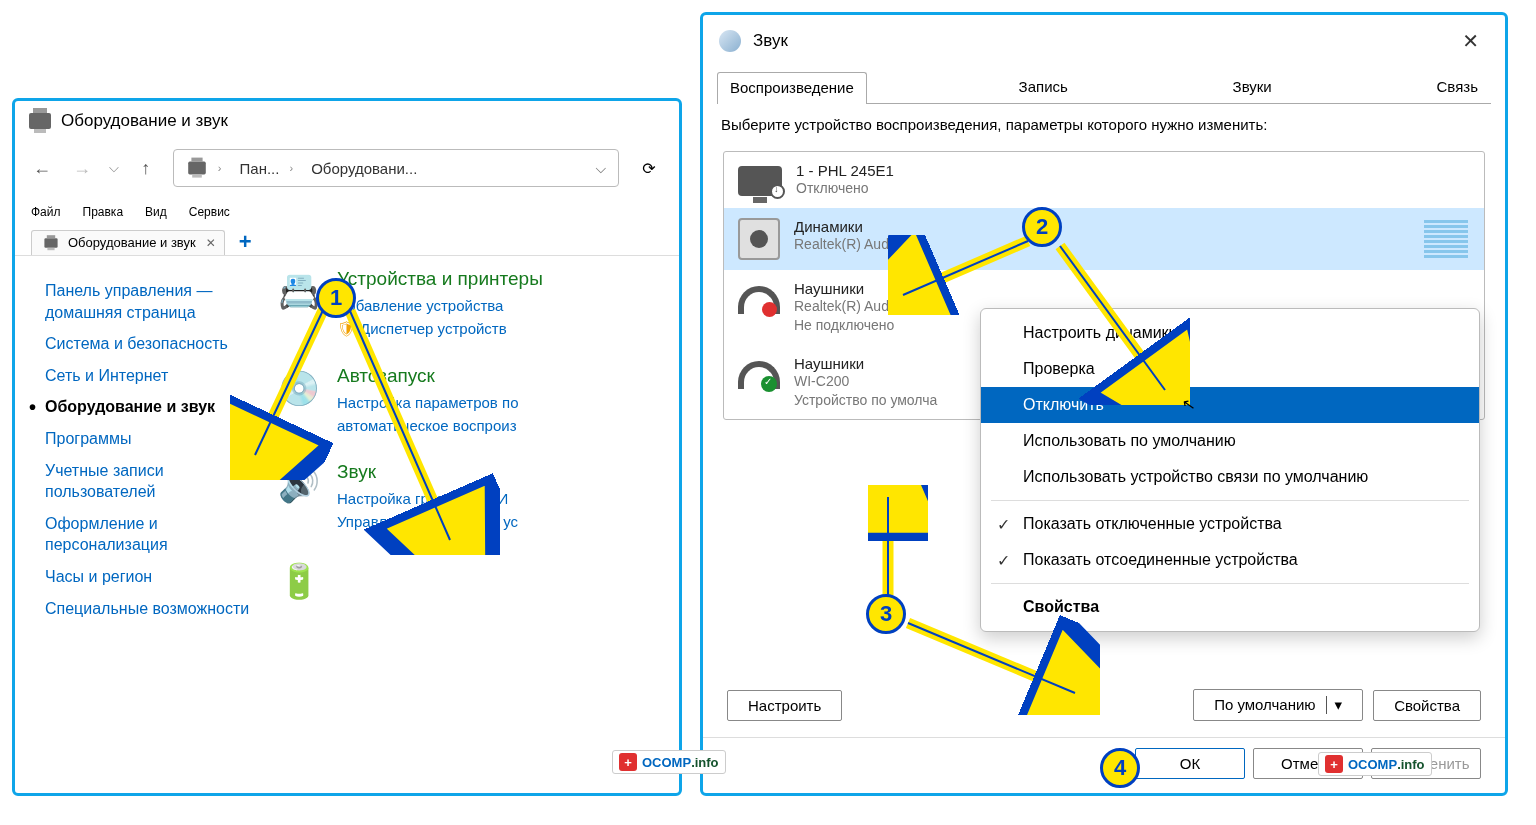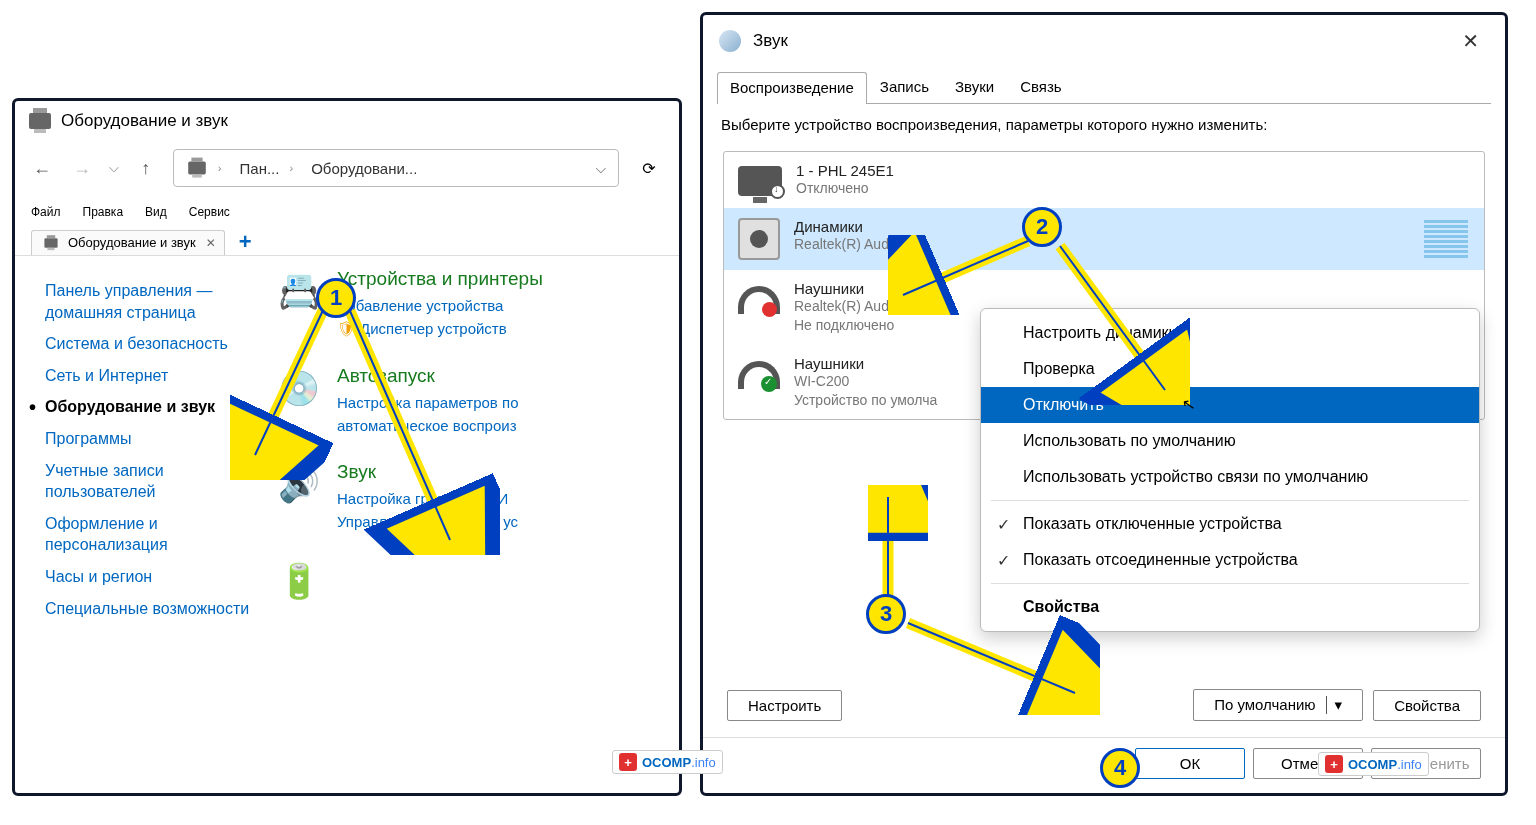--- a/index.html
+++ b/index.html
@@ -7,21 +7,21 @@
     font-family: "Segoe UI", Tahoma, sans-serif;
     background: #fff;
     width: 1536px;
     height: 825px;
     position: relative;
     overflow: hidden;
   }
   .window {
     position: absolute;
     background: #fff;
-    border: 3px solid #0f172a;
+    border: 3px solid #0ea5e9;
     border-radius: 6px;
     display: flex;
     flex-direction: column;
   }
   .win1 { left: 12px; top: 98px; width: 670px; height: 698px; }
   .win2 { left: 700px; top: 12px; width: 808px; height: 784px; }
 
   
   .w1-title { display:flex; align-items:center; gap:10px; padding:10px 14px; font-size:17px; }
   .printer-icon { width:22px; height:16px; background:#666; position:relative; border-radius:2px; }
@@ -50,21 +50,21 @@
   .cat { display:flex; gap:14px; margin-bottom:24px; }
   .cat-icon { width:46px; height:46px; flex-shrink:0; display:flex; align-items:center; justify-content:center; }
   .cat-title { font-size:19px; color:#167a1e; margin-bottom:4px; }
   .cat-link { font-size:15px; color:#0067c0; line-height:1.55; cursor:pointer; }
   .cat-link .shield { color:#f2a100; margin-right:4px; }
 
   
   .w2-title { display:flex; align-items:center; gap:12px; padding:10px 16px; font-size:17px; }
   .close-x { margin-left:auto; font-size:20px; color:#333; cursor:pointer; padding:4px 10px; }
   .speaker-blue { width:22px; height:22px; border-radius:50%; background:linear-gradient(135deg,#d8e6f3,#8ab0d0); display:flex; align-items:center; justify-content:center; }
-  .w2-tabs { display:flex; border-bottom:1px solid #aaa; margin:4px 14px 0; }
+  .w2-tabs { display:flex; border-bottom:1px solid #aaa; margin:4px 14px 0;justify-content:space-between; }
   .w2-tab { padding:6px 12px 8px; font-size:15px; cursor:pointer; border:1px solid transparent; border-bottom:none; }
   .w2-tab.active { border-color:#aaa; border-radius:3px 3px 0 0; background:#fff; position:relative; top:1px; }
   .w2-sub { padding:12px 18px; font-size:15px; }
   .dev-list { margin:6px 20px 0; border:1px solid #bbb; border-radius:3px; }
   .dev-item { display:flex; gap:14px; padding:10px 14px; align-items:flex-start; position:relative; }
   .dev-item.sel { background:#cde8ff; }
   .dev-icon { width:42px; height:42px; flex-shrink:0; background:#888; border-radius:4px; position:relative; }
   .dev-icon.monitor { background:#555; width:44px; height:30px; margin-top:4px; }
   .dev-icon.monitor::after { content:""; position:absolute; bottom:-7px; left:15px; width:14px; height:6px; background:#666; }
   .dev-icon.speaker { background:#e0e0e0; border:2px solid #999; }
@@ -94,21 +94,21 @@
   .btn .drop-sep { border-left:1px solid #555; padding-left:8px; margin-left:4px; }
   .w2-footer { display:flex; justify-content:flex-end; gap:8px; padding:10px 24px 14px; border-top:1px solid #ddd; }
   .btn.primary { border-color:#0067c0; }
 
   
   .circ { position:absolute; width:40px; height:40px; border-radius:50%; background:#ffe600; border:3px solid #0040c0; display:flex; align-items:center; justify-content:center; font-size:22px; font-weight:700; color:#0040c0; z-index:40; }
   .arrow { position:absolute; z-index:35; }
   .watermark { position:absolute; z-index:50; display:flex; align-items:center; background:#fff; border:1px solid #ccc; border-radius:3px; padding:2px 6px; font-size:13px; }
   .watermark .plus { width:18px; height:18px; background:#e03030; color:#fff; display:flex; align-items:center; justify-content:center; border-radius:3px; margin-right:5px; font-weight:bold; }
   .watermark .oc { color:#0067c0; font-weight:bold;text-align:right; }
-  .watermark .info { color:#3b82f6; font-weight:normal; }
+  .watermark .info { color:#14532d; font-weight:bold; }
   .cursor-arrow { position:absolute; z-index:45; font-size:16px; color:#000; transform:rotate(-10deg); }
 
   .hidden-overflow { white-space:nowrap; overflow:hidden; }
 </style>
 </head>
 <body>
 
 <div class="window win1">
   <div class="w1-title">
     <span class="printer-icon"></span>

